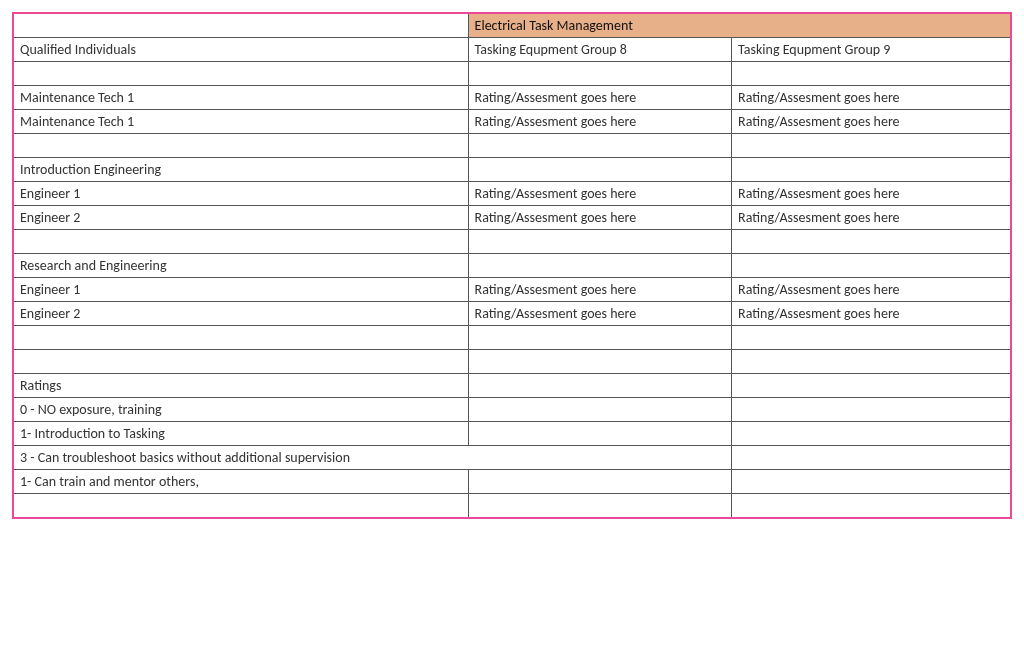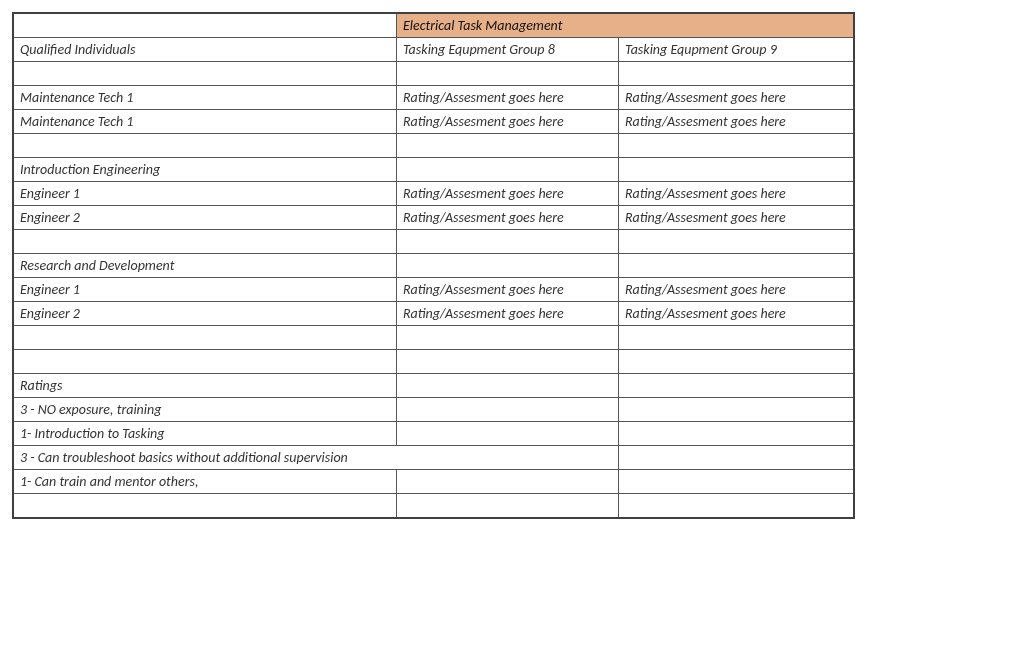--- a/index.html
+++ b/index.html
@@ -4,24 +4,23 @@
   <style>
     * { box-sizing: border-box; margin: 0; padding: 0; }
     body {
       font-family: Calibri, Arial, sans-serif;
       background: #fff;
       padding: 12px;
       font-size: 14px;
       color: #333;
     }
     .table {
-      width: 843px;
+      width: 1000px;
       border-collapse: collapse;
-      border: 2px solid #404040;
-      font-style: italic;
+      border: 2px solid #ec4899;
     }
     .table td, .table th {
       border: 1px solid #555;
       padding: 3px 6px;
       height: 24px;
       vertical-align: middle;
       text-align: left;
       font-weight: normal;
     }
     .col1 { width: 45.6%; }
@@ -97,21 +96,21 @@
       <td>Rating/Assesment goes here</td>
       <td>Rating/Assesment goes here</td>
     </tr>
     <tr>
         <td></td>
         <td></td>
         <td></td>
       </tr>
 
     <tr>
-      <td class="bold">Research and Development</td>
+      <td class="bold">Research and Engineering</td>
       <td></td>
         <td></td>
     </tr>
     <tr>
       <td>Engineer 1</td>
       <td>Rating/Assesment goes here</td>
       <td>Rating/Assesment goes here</td>
     </tr>
     <tr>
       <td>Engineer 2</td>
@@ -128,21 +127,21 @@
         <td></td>
         <td></td>
       </tr>
 
     <tr>
       <td>Ratings</td>
       <td></td>
         <td></td>
     </tr>
     <tr>
-      <td>3 - NO exposure, training</td>
+      <td>0 - NO exposure, training</td>
       <td></td>
         <td></td>
     </tr>
     <tr>
       <td>1- Introduction to Tasking</td>
       <td></td>
         <td></td>
     </tr>
     <tr>
       <td class="span2" colspan="2">3 - Can troubleshoot basics without additional supervision</td>

